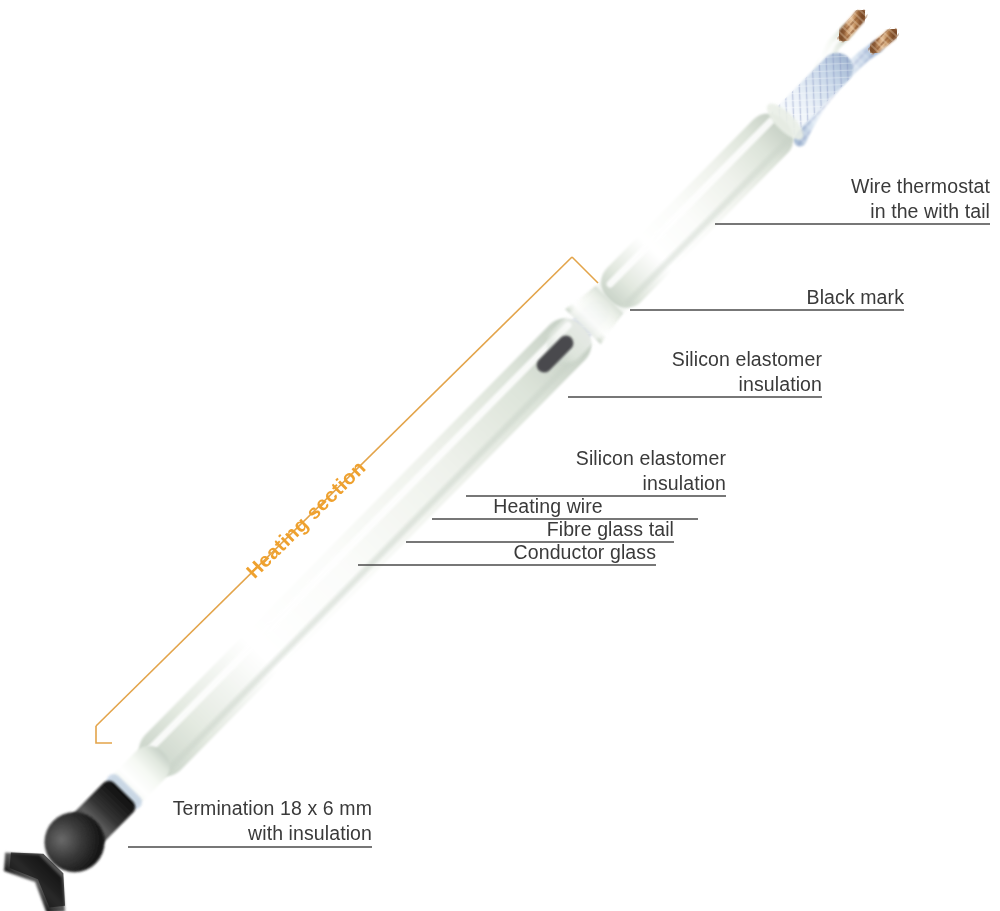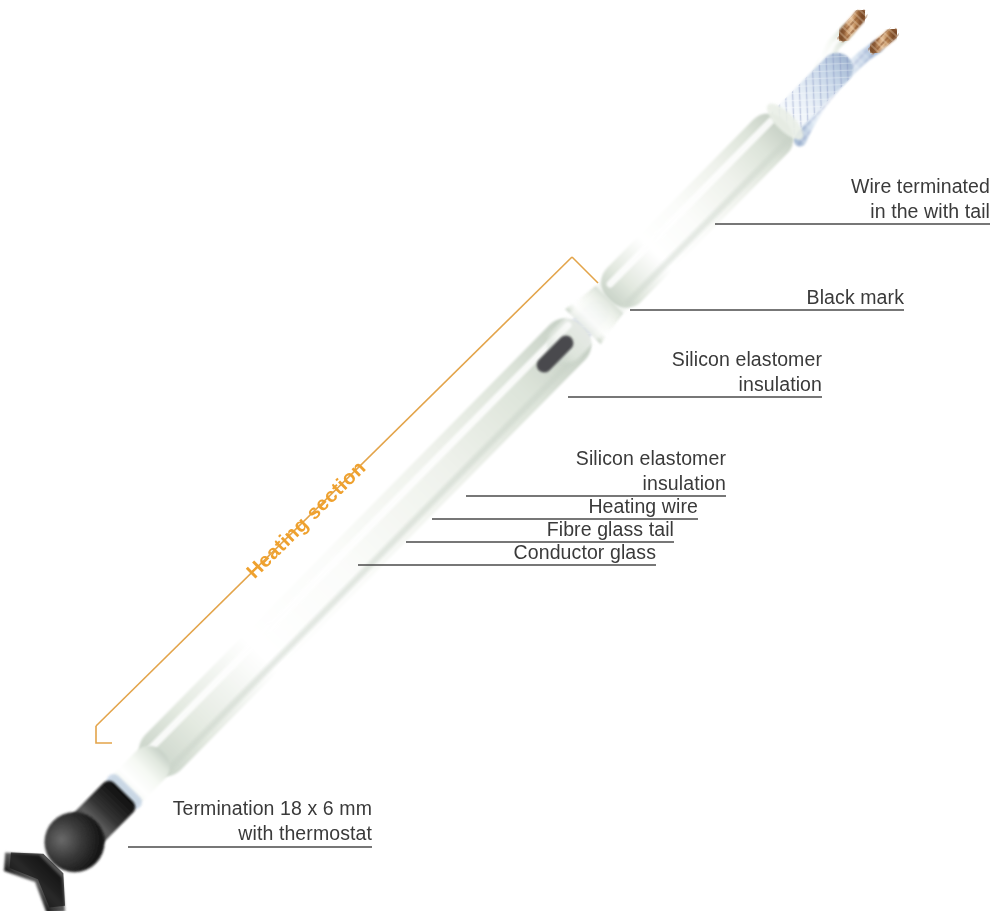--- a/index.html
+++ b/index.html
@@ -245,50 +245,50 @@
 
       <path d="M406,542 L674,542"></path>
 
       <path d="M358,565 L656,565"></path>
 
       <path d="M128,847 L372,847"></path>
     </g>
   </svg>
 
   <div class="callout" style="left:690px; top:174px; width:300px;">
-    <span class="ln">Wire terminated</span>
+    <span class="ln">Wire thermostat</span>
     <span class="ln">in the with tail</span>
   </div>
 
   <div class="callout" style="left:604px; top:285px; width:300px;">
     <span class="ln">Black mark</span>
   </div>
 
   <div class="callout" style="left:522px; top:347px; width:300px;">
     <span class="ln">Silicon elastomer</span>
     <span class="ln">insulation</span>
   </div>
 
   <div class="callout" style="left:426px; top:446px; width:300px;">
     <span class="ln">Silicon elastomer</span>
     <span class="ln">insulation</span>
   </div>
 
-  <div class="callout" style="left:398px; top:494px; width:300px;">
+  <div class="callout" style="left:398px; top:494px; width:300px;text-align:center;">
     <span class="ln">Heating wire</span>
   </div>
 
   <div class="callout" style="left:374px; top:517px; width:300px;">
     <span class="ln">Fibre glass tail</span>
   </div>
 
   <div class="callout" style="left:356px; top:540px; width:300px;">
     <span class="ln">Conductor glass</span>
   </div>
 
   <div class="callout" style="left:72px; top:796px; width:300px;">
     <span class="ln">Termination 18 x 6 mm</span>
-    <span class="ln">with thermostat</span>
+    <span class="ln">with insulation</span>
   </div>
 
   <div class="heat-label" style="left:258px; top:560px; transform: rotate(-44.5deg);">Heating section</div>
 
 </div>
 
 </body></html>

